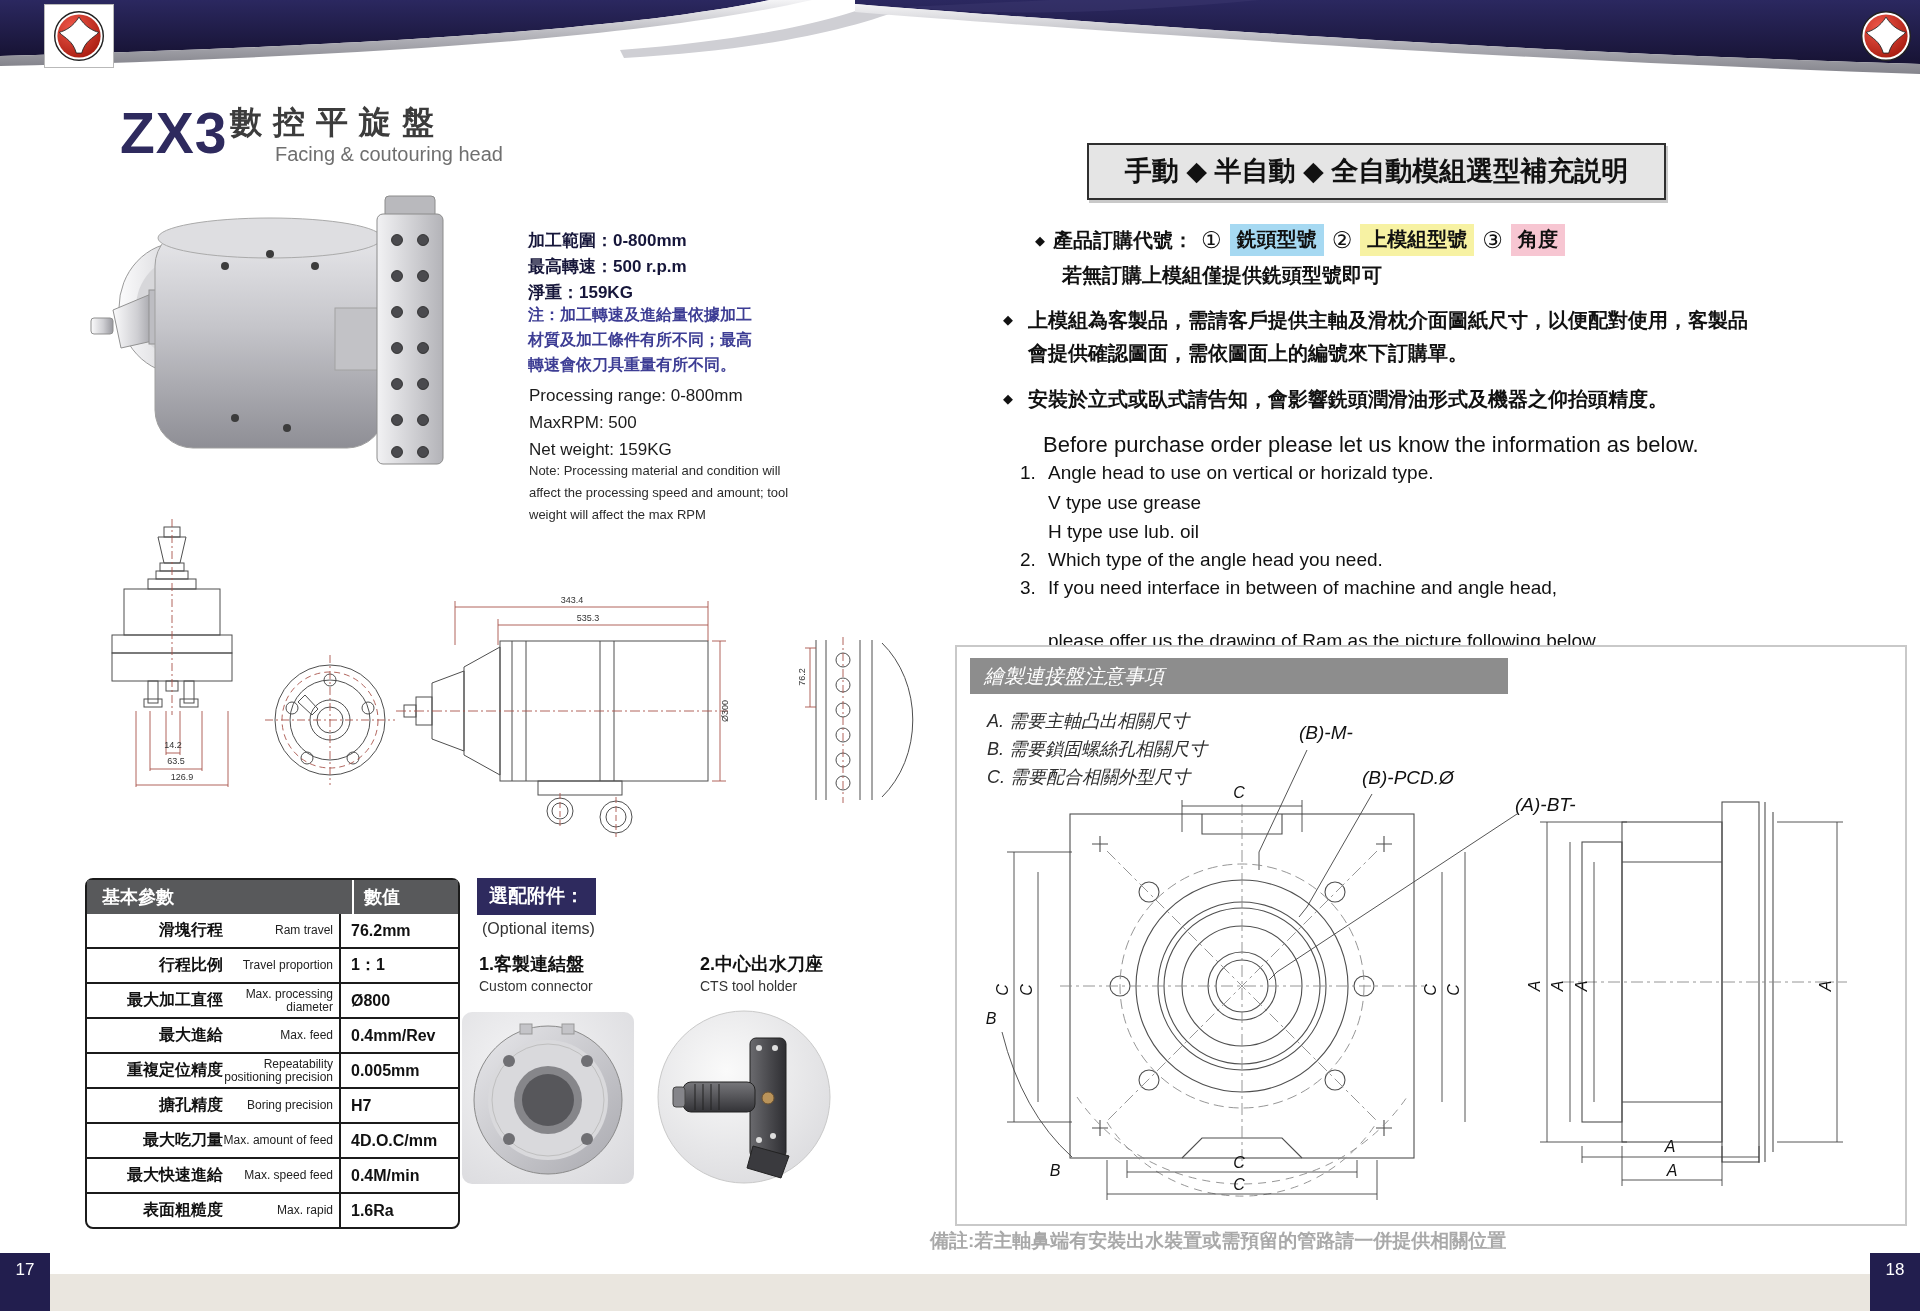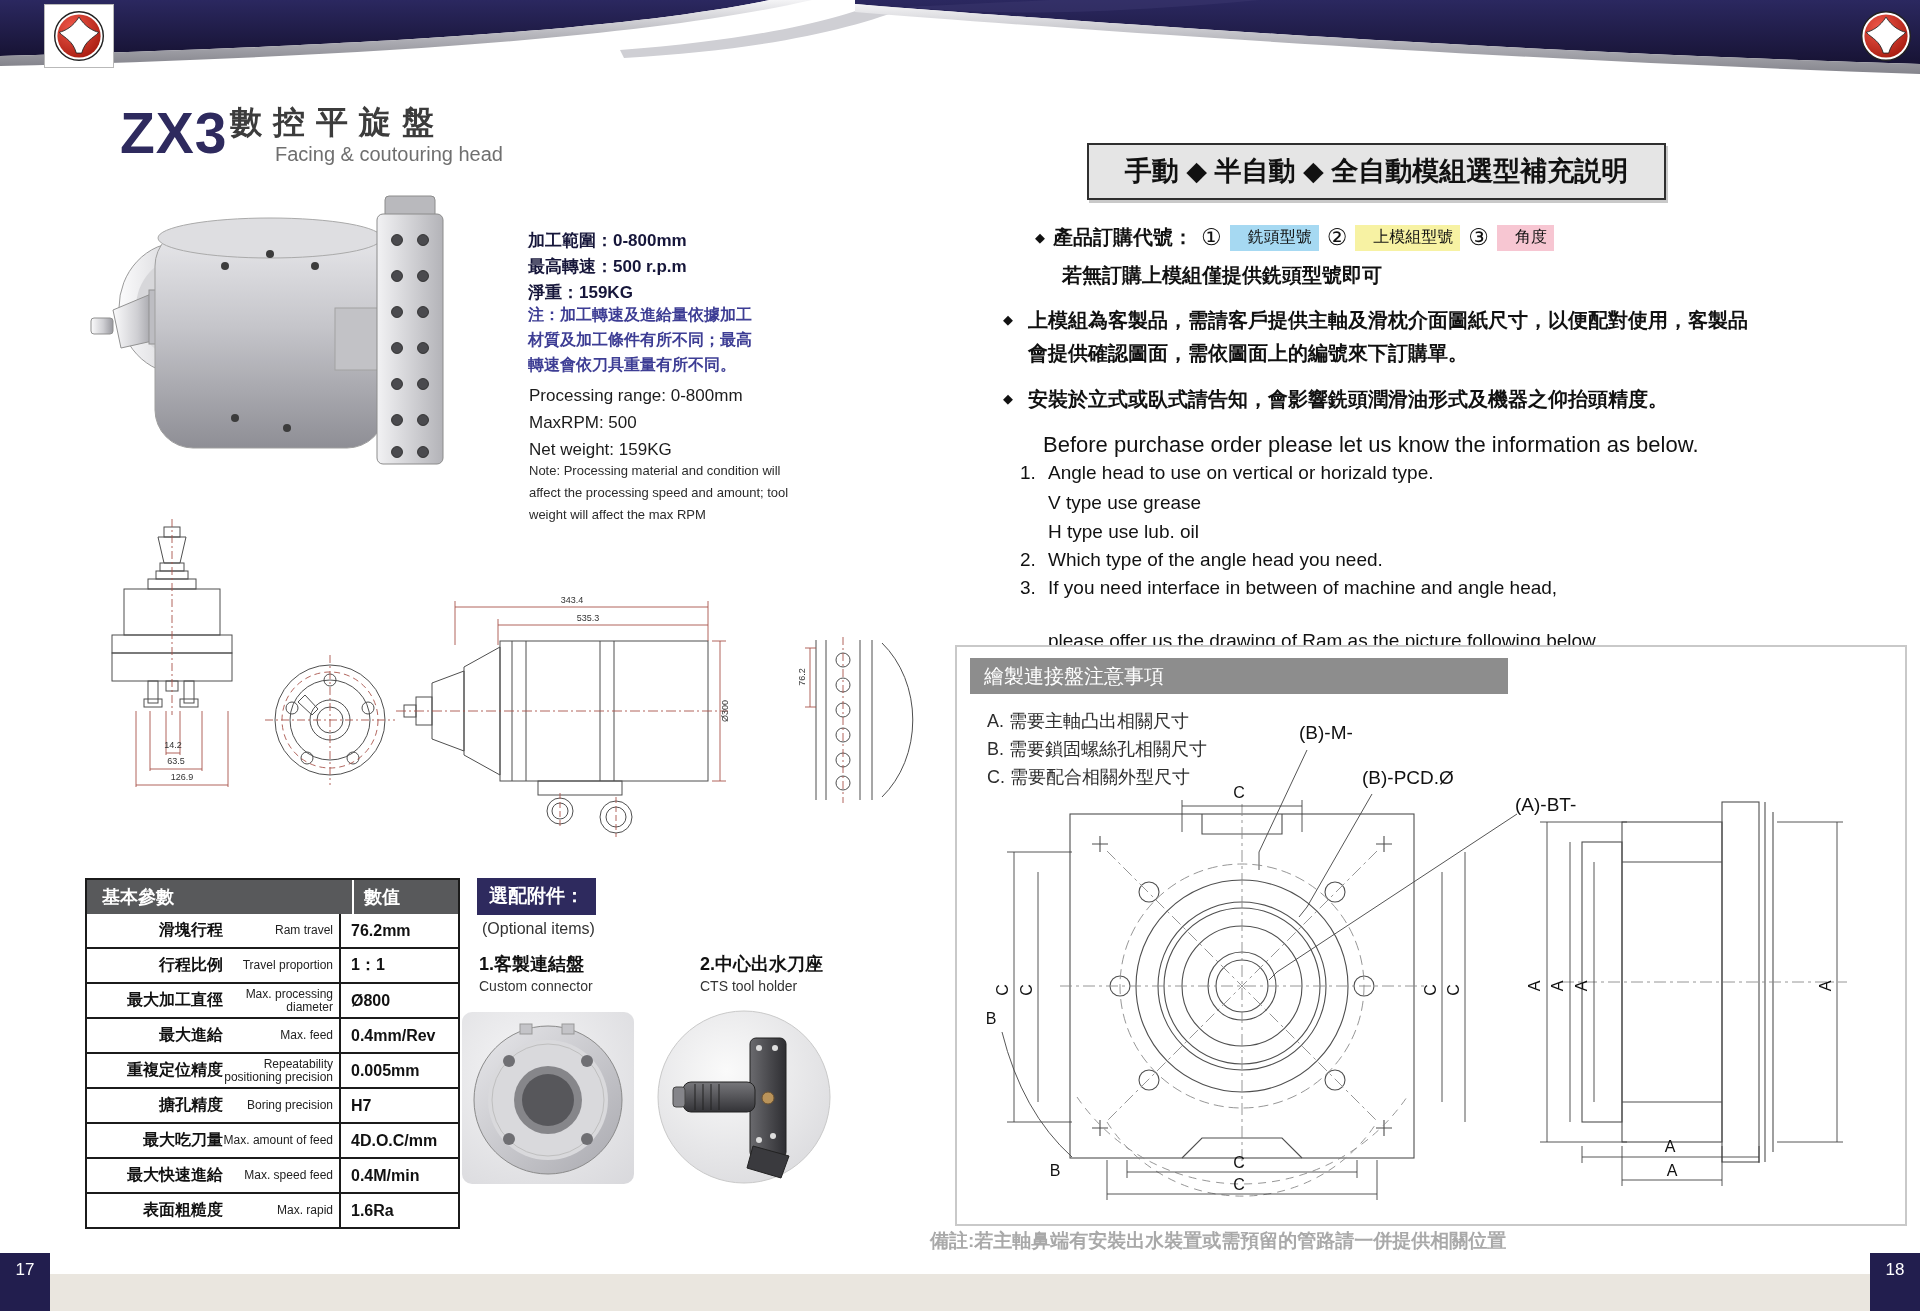--- a/index.html
+++ b/index.html
@@ -30,21 +30,21 @@
            padding:5px 12px 6px 12px;}
   .opt-sub{font-size:16px;color:#333;}
   .opt-zh{font-size:18px;font-weight:700;color:#111;}
   .opt-en{font-size:14px;color:#333;}
   
   .green-banner{background:#e5e5e5;border:2px solid #2f2f2f;box-shadow:2px 3px 0 rgba(40,40,40,.25);
                 text-align:center;font-size:27px;font-weight:700;color:#111;}
   .diamond{font-size:13px;color:#111;}
   .zh-b{font-size:20px;font-weight:700;color:#111;}
   .circ-num{font-size:23px;font-weight:400;color:#111;}
-  .hl{padding:2px 7px 3px 18px;font-size:16px;font-weight:400;color:#111;}
+  .hl{padding:2px 7px 3px 7px;font-size:20px;font-weight:700;color:#111;}
   .hl-blue{background:#a6d9f2;}
   .hl-yellow{background:#f7f2a3;}
   .hl-pink{background:#f7c6d2;}
   .en-head{font-size:22px;color:#111;}
   .en-li{font-size:19px;color:#111;}
   .panel{border:2px solid #c9c9c9;background:#fff;}
   .panel-head{background:#8d8d8d;color:#fff;font-size:20px;line-height:36px;padding-left:14px;}
   .panel-notes div{font-size:18px;line-height:28px;color:#2e2e2e;}
   .plabel{font-size:19px;color:#111;}
   .footnote{font-size:19px;font-weight:600;color:#a9a9a9;}
@@ -263,21 +263,21 @@
     </g>
     <text x="113" y="233" text-anchor="middle" class="dim">14.2</text>
     <text x="116" y="249" text-anchor="middle" class="dim">63.5</text>
     <text x="122" y="265" text-anchor="middle" class="dim">126.9</text>
     <text x="512" y="88" text-anchor="middle" class="dim">343.4</text>
     <text x="528" y="106" text-anchor="middle" class="dim">535.3</text>
     <text x="668" y="196" text-anchor="middle" class="dim" transform="rotate(-90 668,196)">Ø300</text>
     <text x="745" y="162" text-anchor="middle" class="dim" transform="rotate(-90 745,162)">76.2</text>
   </svg>
 
-  <div class="abs spec-table" style="left:85px;top:878px;">
+  <div class="abs spec-table" style="left:85px;top:878px;border-radius:8px;">
     <div class="t-head">
       <div class="hp">基本參數</div>
       <div class="hd"></div>
       <div class="hv">數值</div>
     </div>
     <div class="t-row" style="border-top:none;">
       <div class="cp">
           <span class="zh">滑塊行程</span>
           <span class="en">Ram travel</span>
         </div>
@@ -429,21 +429,21 @@
   <div class="abs en-li" style="left:1020px;top:462px;">1.</div>
   <div class="abs en-li" style="left:1048px;top:462px;">Angle head to use on vertical or horizald type.</div>
   <div class="abs en-li" style="left:1048px;top:492px;">V type use grease</div>
   <div class="abs en-li" style="left:1048px;top:521px;">H type use lub. oil</div>
   <div class="abs en-li" style="left:1020px;top:549px;">2.</div>
   <div class="abs en-li" style="left:1048px;top:549px;">Which type of the angle head you need.</div>
   <div class="abs en-li" style="left:1020px;top:577px;">3.</div>
   <div class="abs en-li" style="left:1048px;top:577px;">If you need interface in between of machine and angle head,</div>
   <div class="abs en-li" style="left:1048px;top:606px;margin-top:24px;">please offer us the drawing of Ram as the picture following below.</div>
 
-  <div class="abs panel" style="left:955px;top:645px;width:948px;height:577px;">
+  <div class="abs panel" style="left:955px;top:645px;width:948px;height:577px;font-style:italic;">
     <div class="abs panel-head" style="left:13px;top:11px;width:524px;height:36px;">繪製連接盤注意事項</div>
     <div class="abs panel-notes" style="left:30px;top:60px;">
       <div>A. 需要主軸凸出相關尺寸</div>
       <div>B. 需要鎖固螺絲孔相關尺寸</div>
       <div>C. 需要配合相關外型尺寸</div>
     </div>
     <div class="abs plabel" style="left:342px;top:75px;">(B)-M-</div>
     <div class="abs plabel" style="left:405px;top:120px;">(B)-PCD.Ø</div>
     <div class="abs plabel" style="left:558px;top:147px;">(A)-BT-</div>
 

